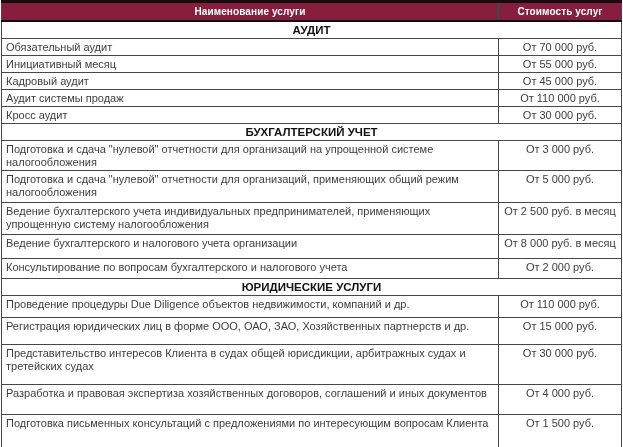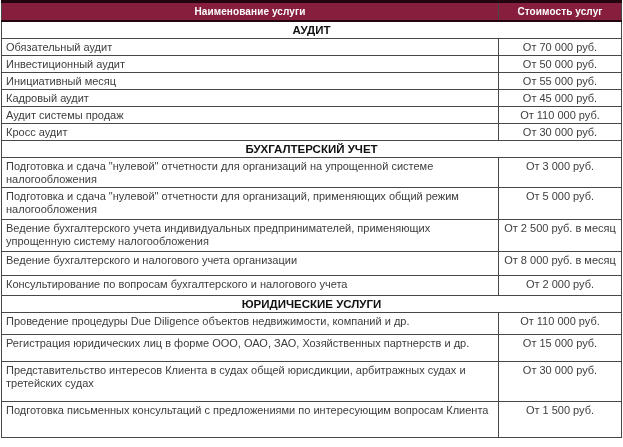--- a/index.html
+++ b/index.html
@@ -92,24 +92,20 @@
     </thead>
     <tbody id="table-body">
         <tr>
           <td colspan="2" class="section">АУДИТ</td>
         </tr>
         <tr>
           <td class="name">Обязательный аудит</td>
           <td class="price">От 70 000 руб.</td>
         </tr>
         <tr>
-          <td class="name">Инвестиционный аудит</td>
-          <td class="price">От 50 000 руб.</td>
-        </tr>
-        <tr>
           <td class="name">Инициативный месяц</td>
           <td class="price">От 55 000 руб.</td>
         </tr>
         <tr>
           <td class="name">Кадровый аудит</td>
           <td class="price">От 45 000 руб.</td>
         </tr>
         <tr>
           <td class="name">Аудит системы продаж</td>
           <td class="price">От 110 000 руб.</td>
@@ -150,18 +146,22 @@
         </tr>
         <tr>
           <td class="name" style="height: 23px;">Регистрация юридических лиц в форме ООО, ОАО, ЗАО, Хозяйственных партнерств и др.</td>
           <td class="price">От 15 000 руб.</td>
         </tr>
         <tr>
           <td class="name" style="height: 36px;">Представительство интересов Клиента в судах общей юрисдикции, арбитражных судах и третейских судах</td>
           <td class="price">От 30 000 руб.</td>
         </tr>
         <tr>
+          <td class="name" style="height: 26px;">Разработка и правовая экспертиза хозяйственных договоров, соглашений и иных документов</td>
+          <td class="price">От 4 000 руб.</td>
+        </tr>
+        <tr>
           <td class="name" style="height: 32px;">Подготовка письменных консультаций с предложениями по интересующим вопросам Клиента</td>
           <td class="price">От 1 500 руб.</td>
         </tr>
       </tbody>
   </table>
 </div>
 
 </body></html>

